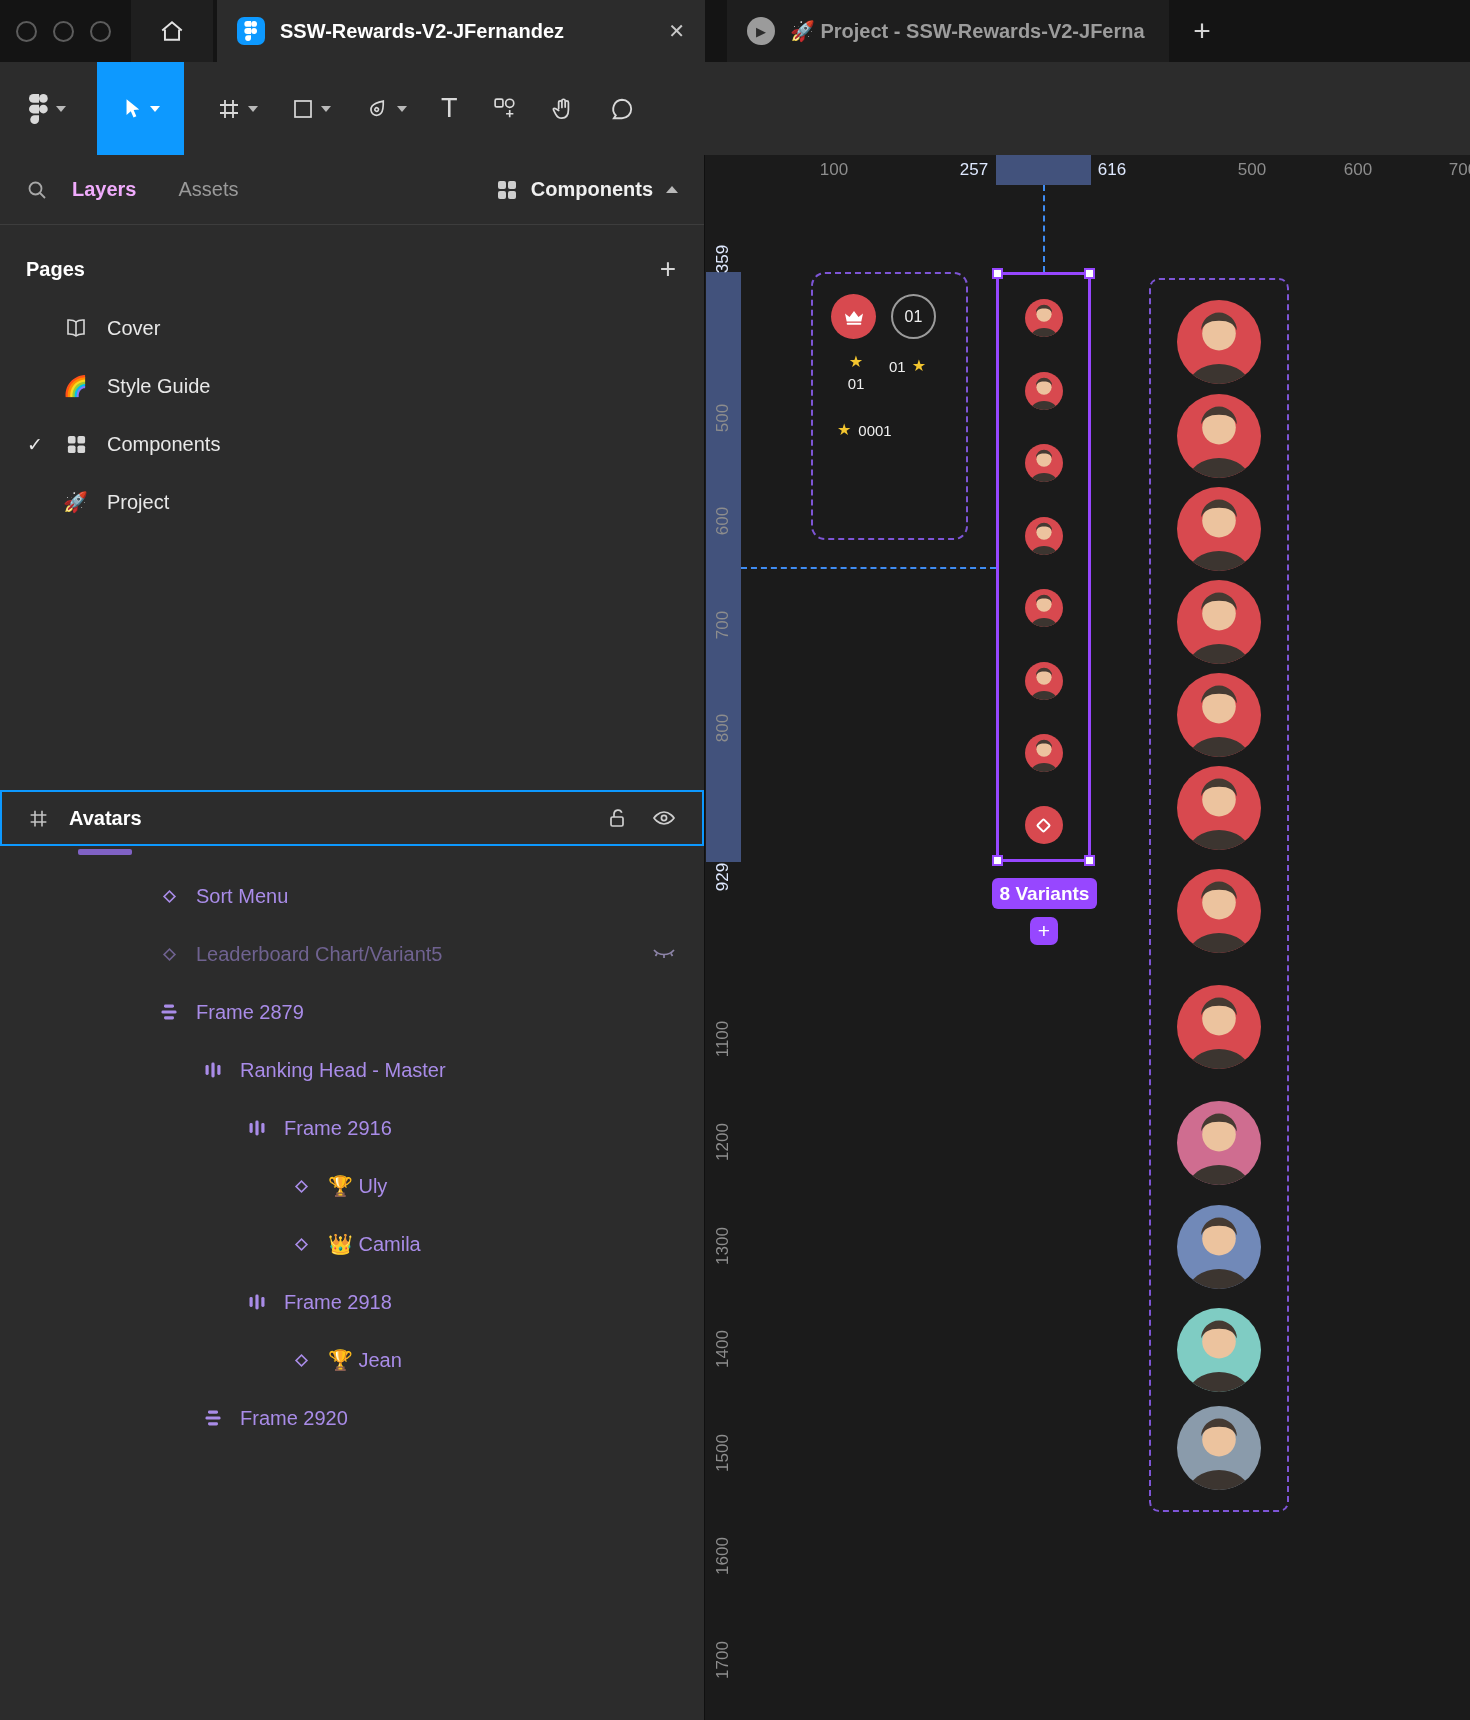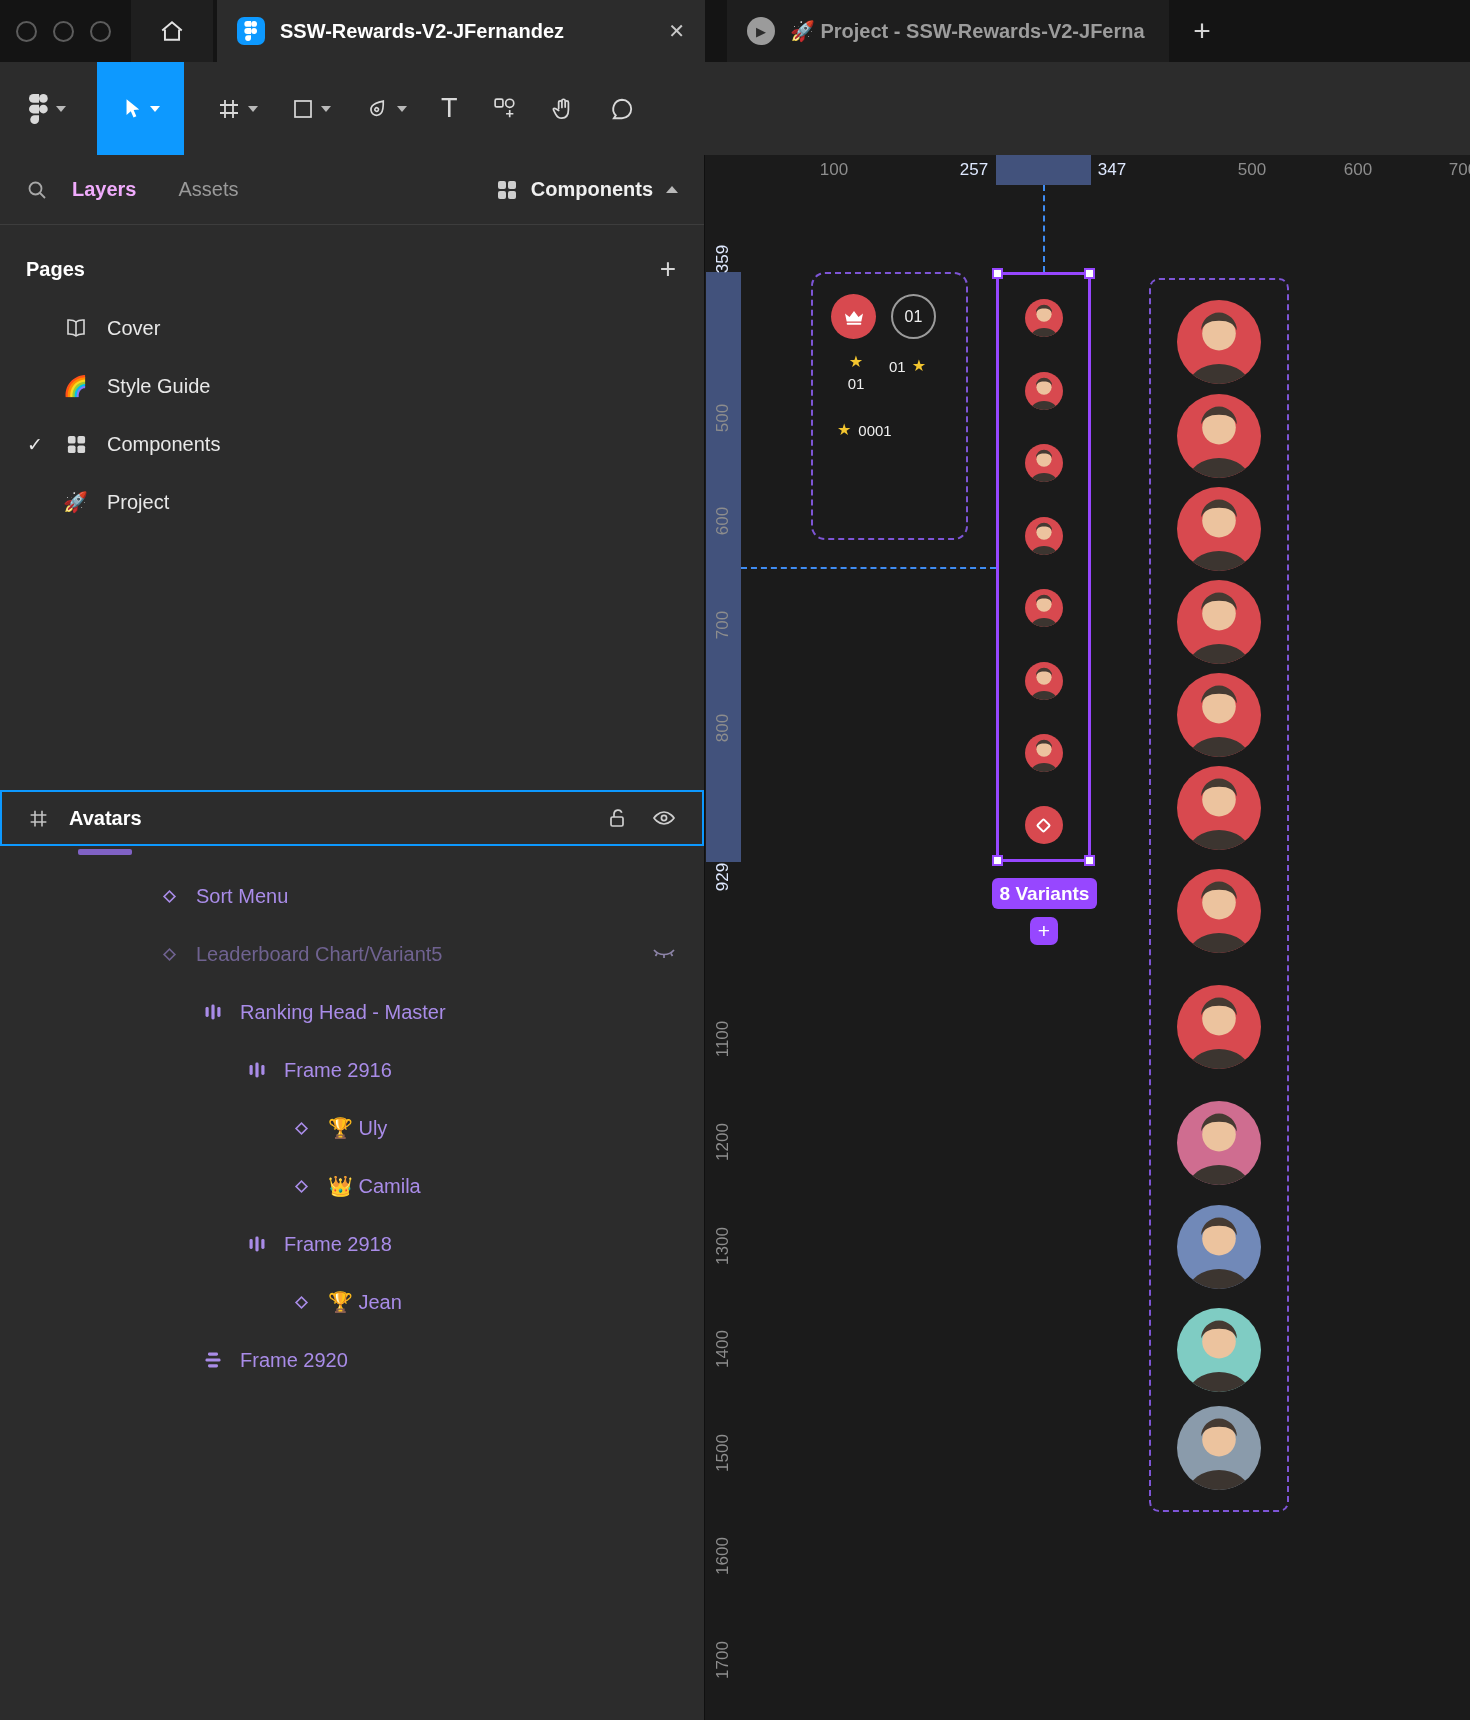--- a/index.html
+++ b/index.html
@@ -336,20 +336,28 @@
                 <use href="#sym-dia-o"></use>
               </svg>
             </span>
           <span class="lbl">Leaderboard Chart/Variant5</span>
           <span class="eye-off-wrap">
               <svg width="24" height="16" viewBox="0 0 24 14">
                 <use href="#sym-eye-off"></use>
               </svg>
             </span>
         </div>
+        <div class="layer-row ind3">
+          <span class="ic">
+              <svg width="20" height="20" viewBox="0 0 20 20">
+                <use href="#sym-al-v"></use>
+              </svg>
+            </span>
+          <span class="lbl">Frame 2879</span>
+        </div>
         <div class="layer-row ind4">
           <span class="ic">
               <svg width="20" height="20" viewBox="0 0 20 20">
                 <use href="#sym-al-h"></use>
               </svg>
             </span>
           <span class="lbl">Ranking Head - Master</span>
         </div>
         <div class="layer-row ind5">
           <span class="ic">
@@ -403,21 +411,21 @@
     </div>
   </aside>
 
   <div class="canvas">
 
     <div class="hl-h"></div>
     <div class="hl-v"></div>
 
     <span class="hlabel" style="left:128px">100</span>
     <span class="hlabel em" style="left:268px">257</span>
-    <span class="hlabel em" style="left:406px">347</span>
+    <span class="hlabel em" style="left:406px">616</span>
     <span class="hlabel" style="left:546px">500</span>
     <span class="hlabel" style="left:652px">600</span>
     <span class="hlabel" style="left:757px">700</span>
 
     <span class="vlabel em" style="top:104px">359</span>
     <span class="vlabel" style="top:263px">500</span>
     <span class="vlabel" style="top:366px">600</span>
     <span class="vlabel" style="top:470px">700</span>
     <span class="vlabel" style="top:573px">800</span>
     <span class="vlabel em" style="top:722px">929</span>

